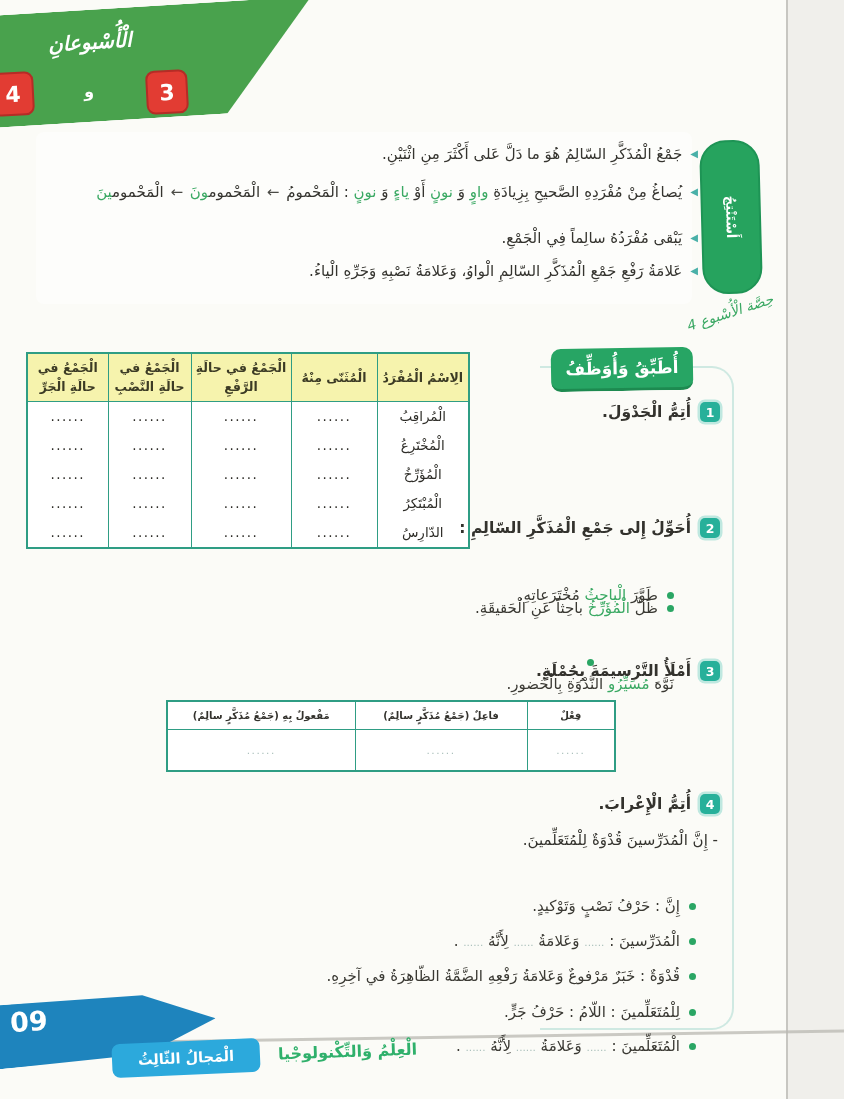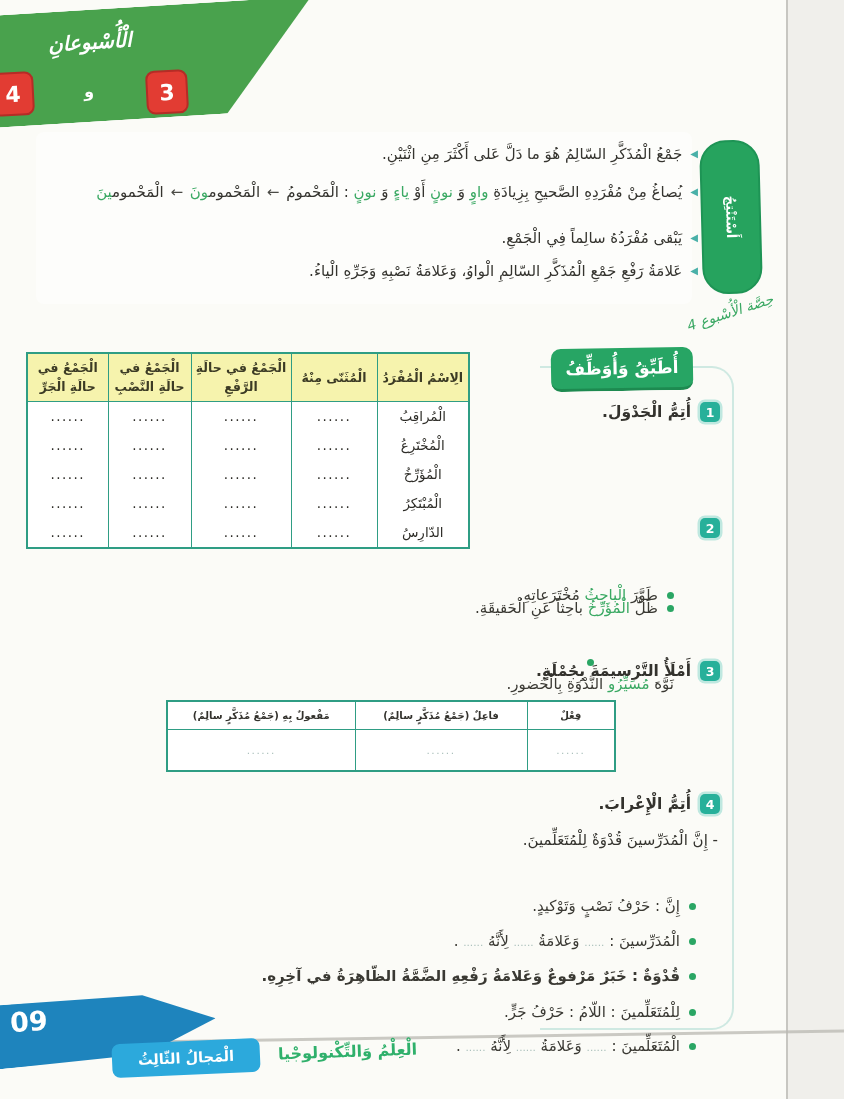--- a/index.html
+++ b/index.html
@@ -188,20 +188,21 @@
     <td class="dots">......</td>
     <td class="dots">......</td>
     <td class="dots">......</td>
     <td class="dots">......</td>
   </tr>
 </tbody>
   </table>
 
 <div class="item" style="top:518px;">
   <span class="numbadge">2</span>
+  <span class="item-title">أُحَوِّلُ إِلى جَمْعِ الْمُذَكَّرِ السّالِمِ :</span>
 </div>
 
 <div class="sub" style="top:558px;right:170px;">
   <span class="dot"></span>
   <span><span>طَوَّرَ </span><span class="green">الْباحِثُ</span><span> مُخْتَرَعاتِهِ.</span></span>
 </div>
 <div class="sub" style="top:571px;right:170px;">
   <span class="dot"></span>
   <span><span>ظَلَّ </span><span class="green">الْمُؤَرِّخُ</span><span> باحِثاً عَنِ الْحَقيقَةِ.</span></span>
 </div>
@@ -245,21 +246,21 @@
 <div class="sub" style="top:869px;right:148px;">
   <span class="dot"></span>
   <span>إِنَّ : حَرْفُ نَصْبٍ وَتَوْكيدٍ.</span>
 </div>
 
 <div class="sub" style="top:904px;right:148px;">
   <span class="dot"></span>
   <span><span>الْمُدَرِّسينَ : </span><span class="dots">......</span><span> وَعَلامَةُ </span><span class="dots">......</span><span> لِأَنَّهُ </span><span class="dots">......</span><span> .</span></span>
 </div>
 
-<div class="sub" style="top:939px;right:148px;font-weight:bold;">
+<div class="sub" style="top:939px;right:148px;">
   <span class="dot"></span>
   <span>قُدْوَةٌ : خَبَرٌ مَرْفوعٌ وَعَلامَةُ رَفْعِهِ الضَّمَّةُ الظّاهِرَةُ في آخِرِهِ.</span>
 </div>
 
 <div class="sub" style="top:975px;right:148px;">
   <span class="dot"></span>
   <span>لِلْمُتَعَلِّمينَ : اللّامُ : حَرْفُ جَرٍّ.</span>
 </div>
 
 <div class="sub" style="top:1009px;right:148px;">

